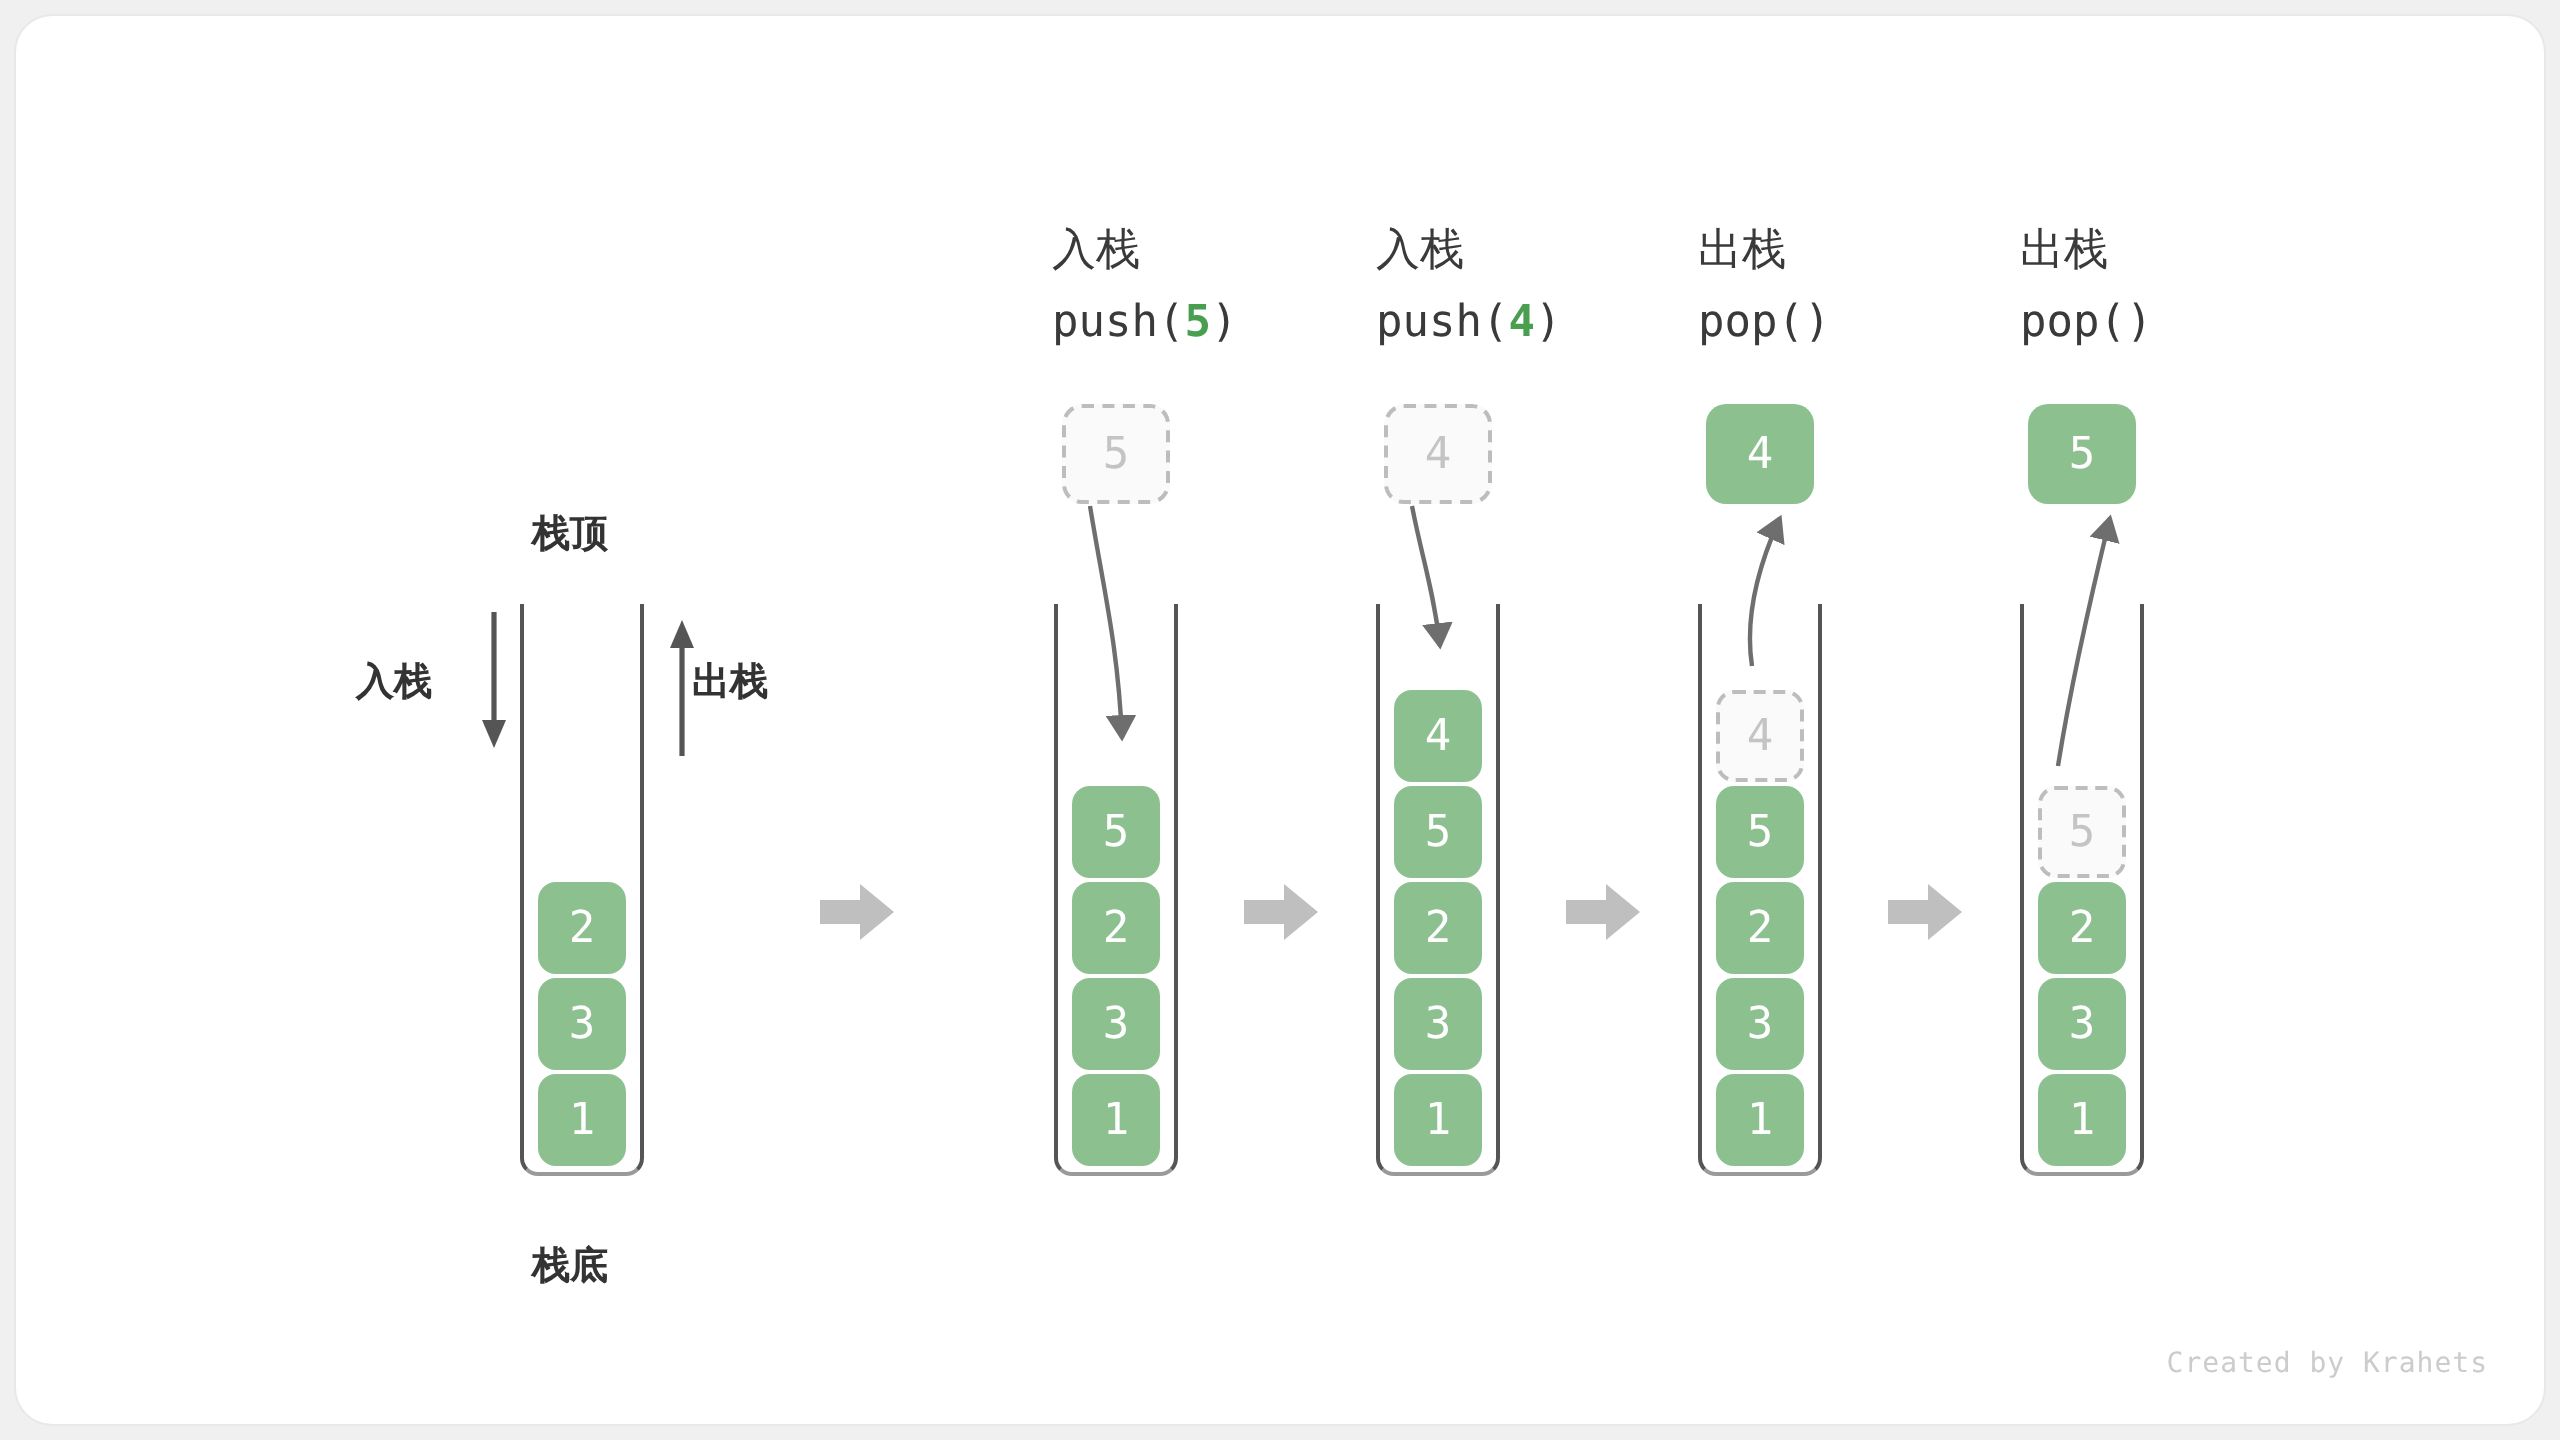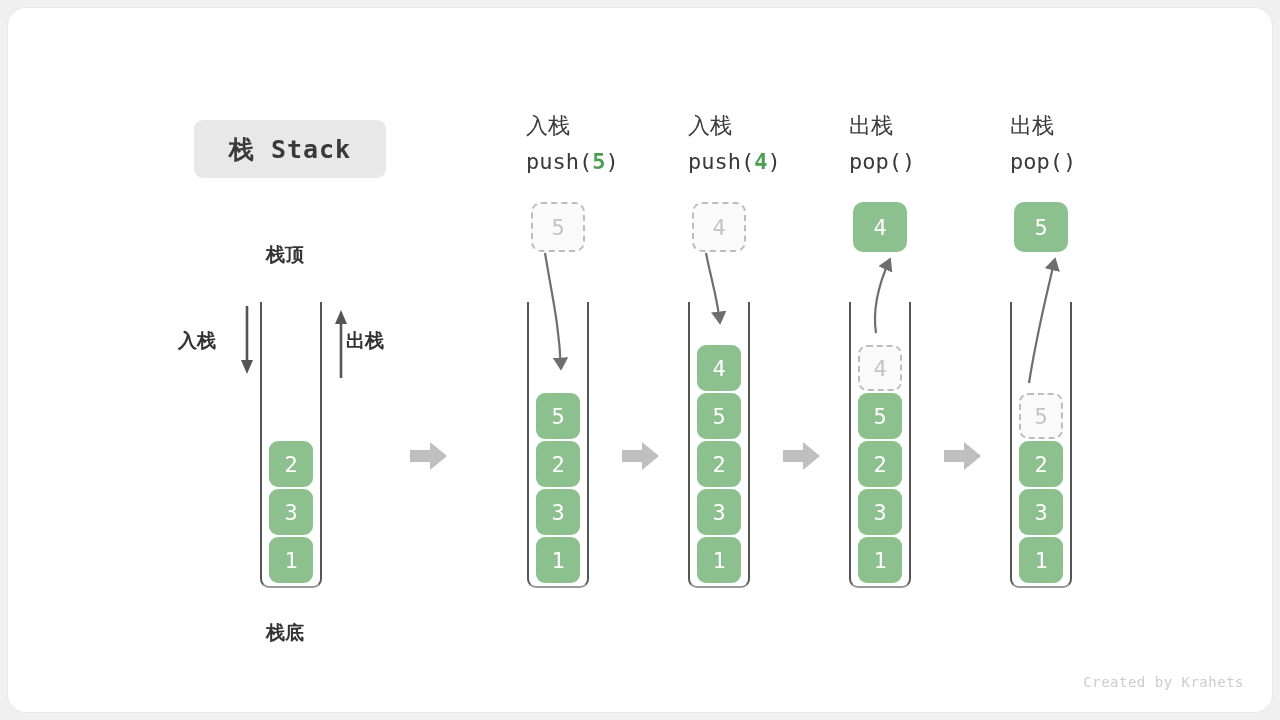--- a/index.html
+++ b/index.html
@@ -176,25 +176,24 @@
     font-size: 14px;
     color: #cccccc;
     letter-spacing: 0.5px;
   }
 </style>
 </head>
 <body>
 
 <div class="card">
 
-  <div class="title-badge">栈 Stack</div>
 
   <div class="section" style="left:0;">
 
-    <div class="vlabel" style="left:258px; top:234px;">栈顶</div>
+    <div class="vlabel" style="left:258px; top:246px;">栈顶</div>
 
     <div class="side-label" style="left:170px; top:320px;">入栈</div>
 
     <svg class="dir-arrow" style="left:228px; top:296px;" viewBox="0 0 22 76">
       <line x1="11" y1="2" x2="11" y2="58" stroke="#555" stroke-width="2.6"></line>
       <polygon points="11,70 5,56 17,56" fill="#555"></polygon>
     </svg>
 
     <svg class="dir-arrow" style="left:322px; top:296px;" viewBox="0 0 22 76">
       <line x1="11" y1="74" x2="11" y2="18" stroke="#555" stroke-width="2.6"></line>

